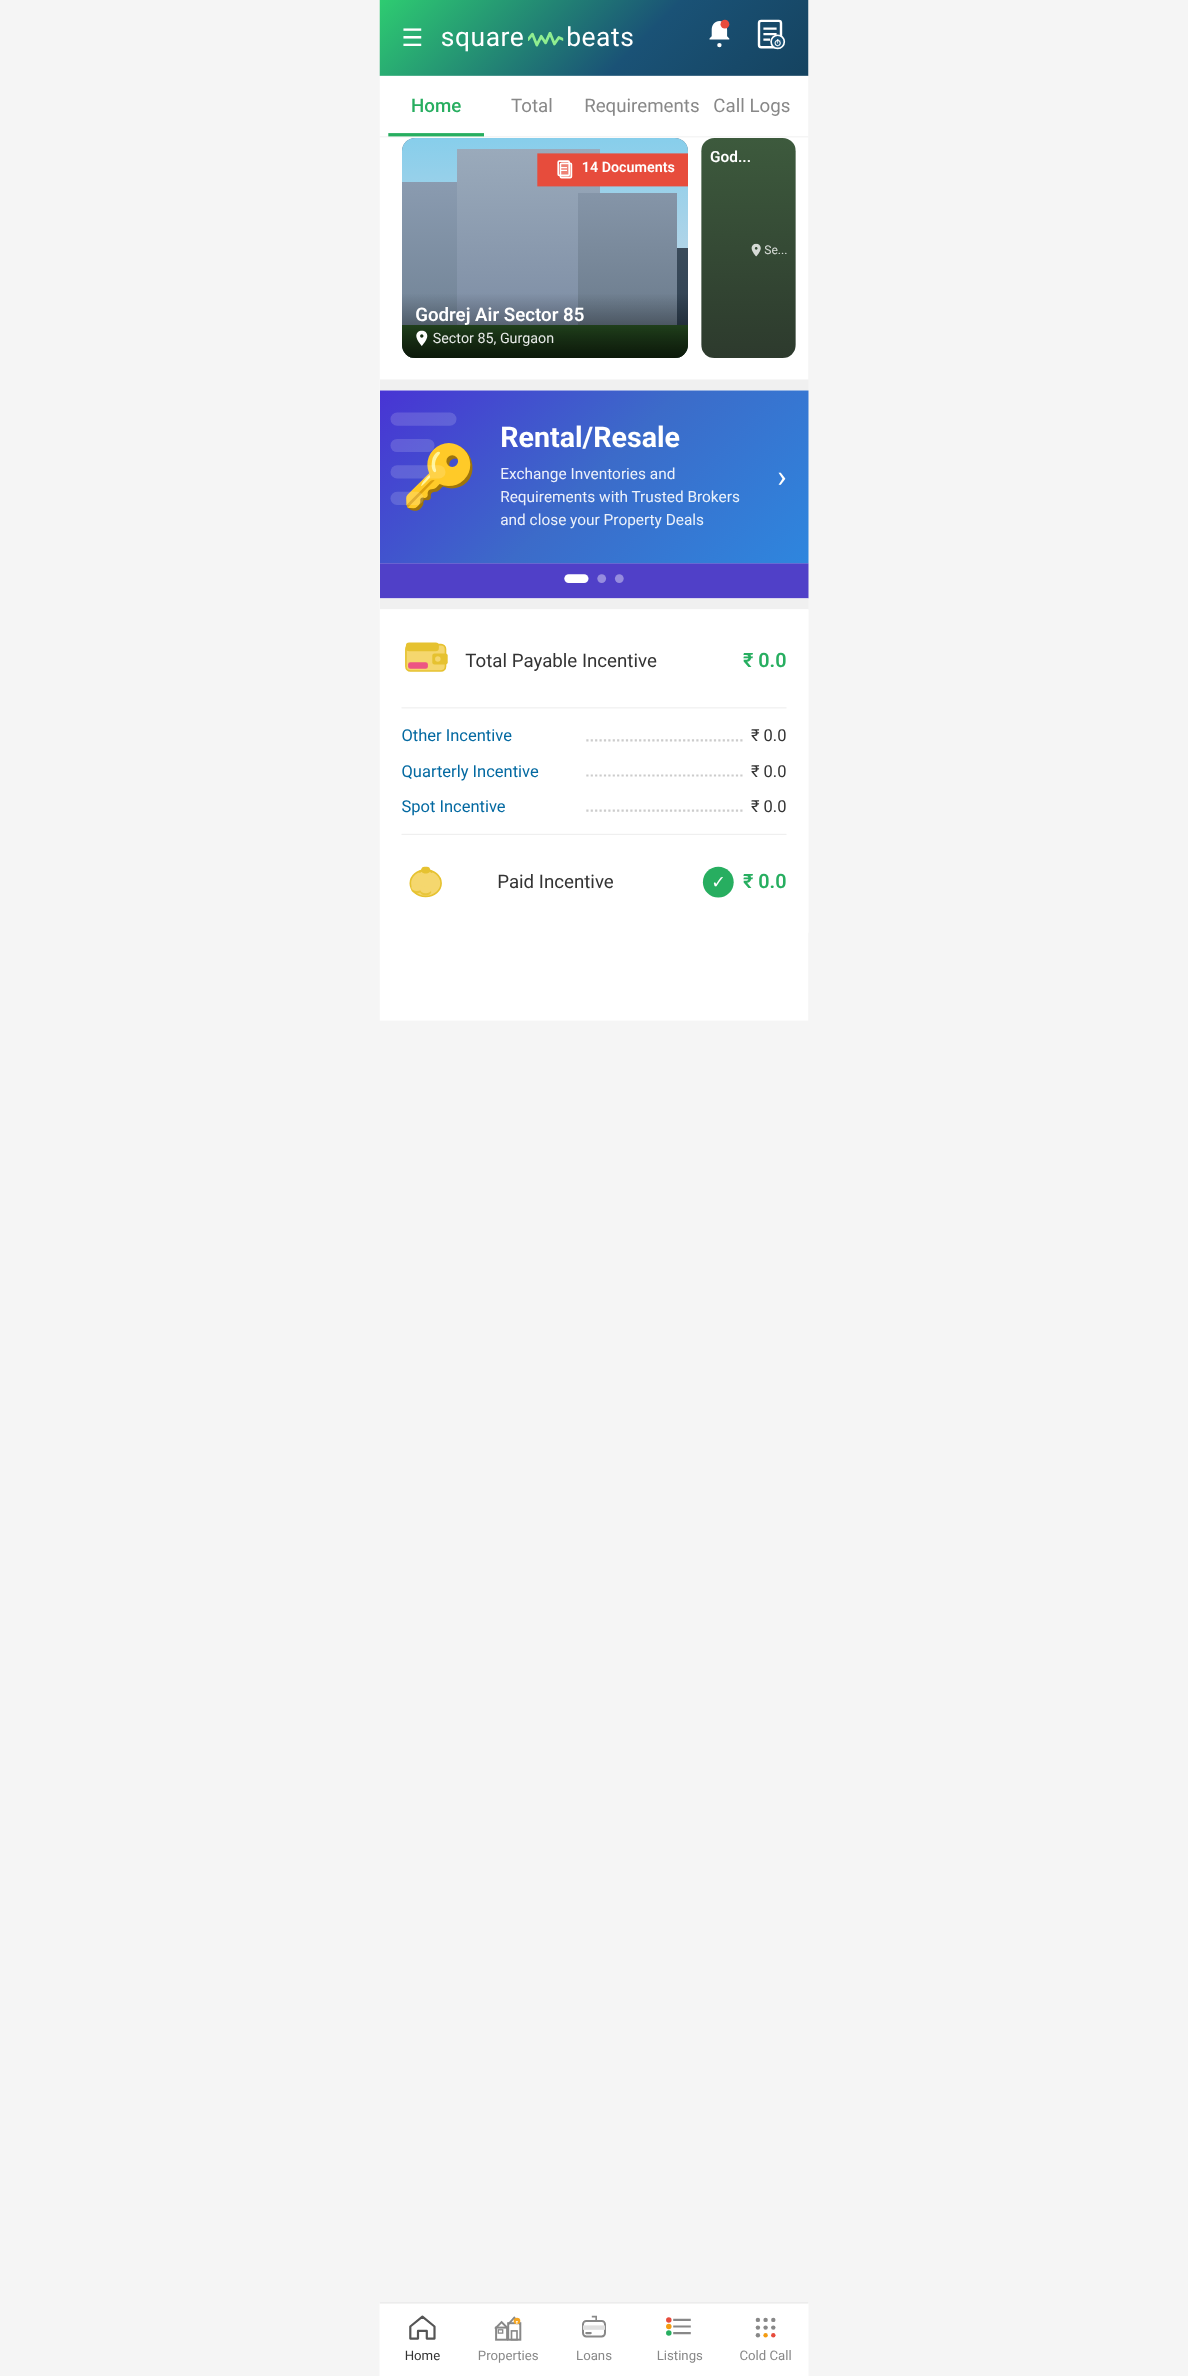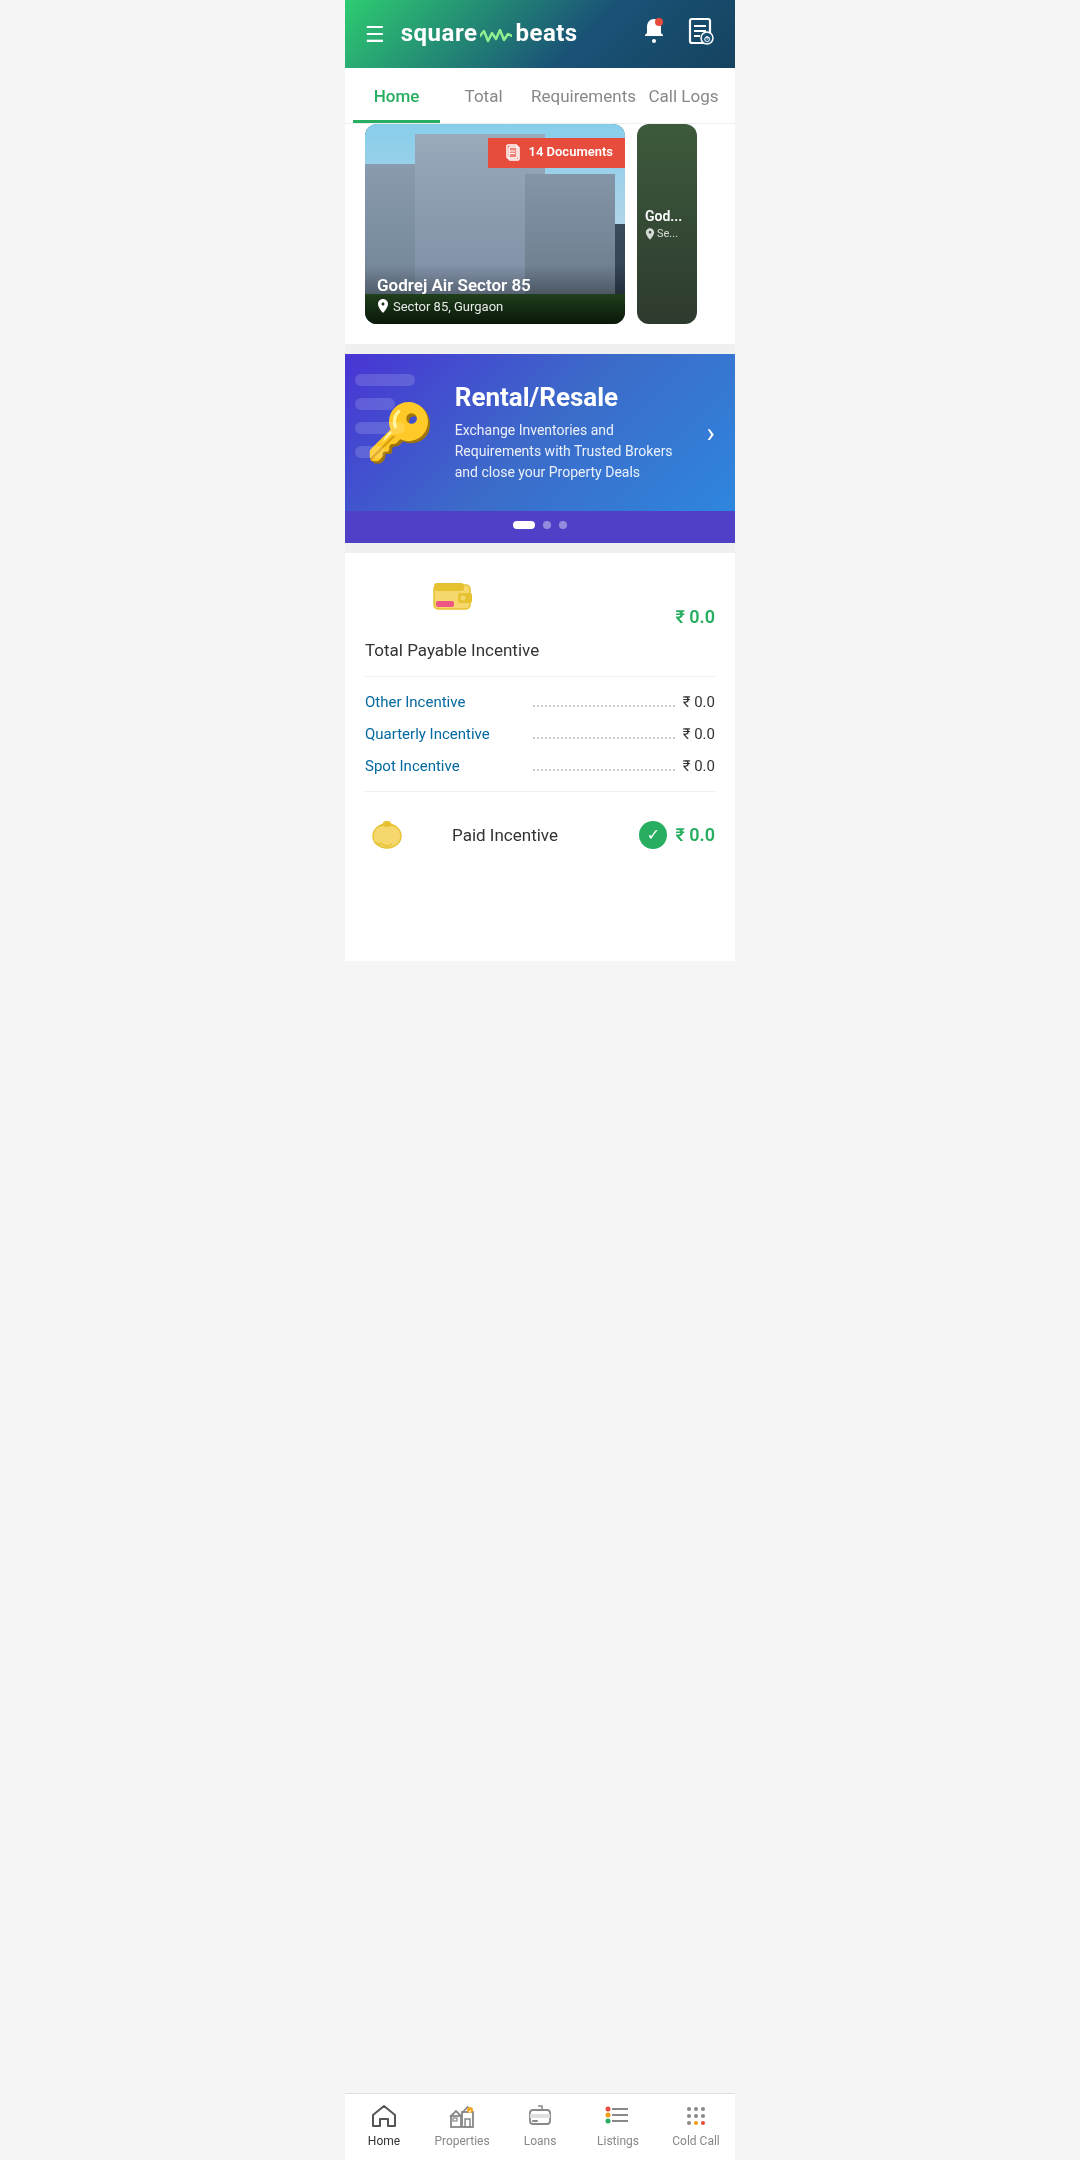--- a/index.html
+++ b/index.html
@@ -30,21 +30,21 @@
       font-size: 22px;
       cursor: pointer;
     }
     .logo-text {
       color: white;
       font-size: 24px;
       font-weight: 600;
       letter-spacing: 0.5px;
     }
     .logo-text span {
-      font-weight: 700;
+      font-weight: 400;
     }
     .header-icons {
       display: flex;
       gap: 16px;
       align-items: center;
     }
     .header-icon-btn {
       color: white;
       font-size: 26px;
       cursor: pointer;
@@ -193,22 +193,22 @@
       overflow: hidden;
       position: relative;
       flex-shrink: 0;
       background: #2d3a2d;
     }
     .card-second-inner {
       width: 100%;
       height: 100%;
       background: linear-gradient(180deg, #3d5a3d 0%, #2d3a2d 100%);
       display: flex;
-      flex-direction: column;
-      justify-content: center;
+      flex-direction: row;
+      justify-content: space-between;
       padding: 10px 8px;
     }
     .card-second-title {
       color: white;
       font-size: 14px;
       font-weight: 600;
     }
     .card-second-loc {
       color: rgba(255,255,255,0.8);
       font-size: 11px;
@@ -264,21 +264,20 @@
       display: flex;
       align-items: center;
       justify-content: space-between;
       padding-bottom: 16px;
       border-bottom: 1px solid #eee;
     }
     .incentive-left {
       display: flex;
       align-items: center;
       gap: 14px;
-      flex-direction: column;
     }
     .wallet-icon {
       font-size: 36px;
     }
     .incentive-label {
       font-size: 17px;
       color: #333;
       font-weight: 400;
     }
     .incentive-amount {

